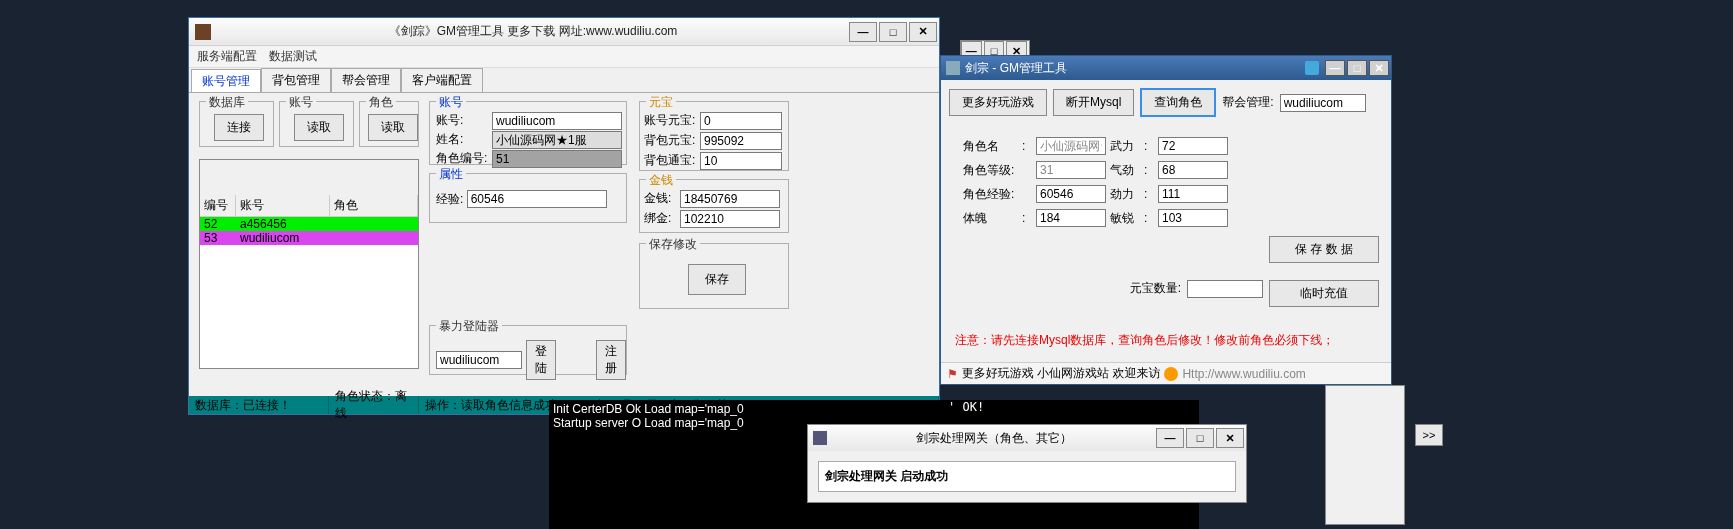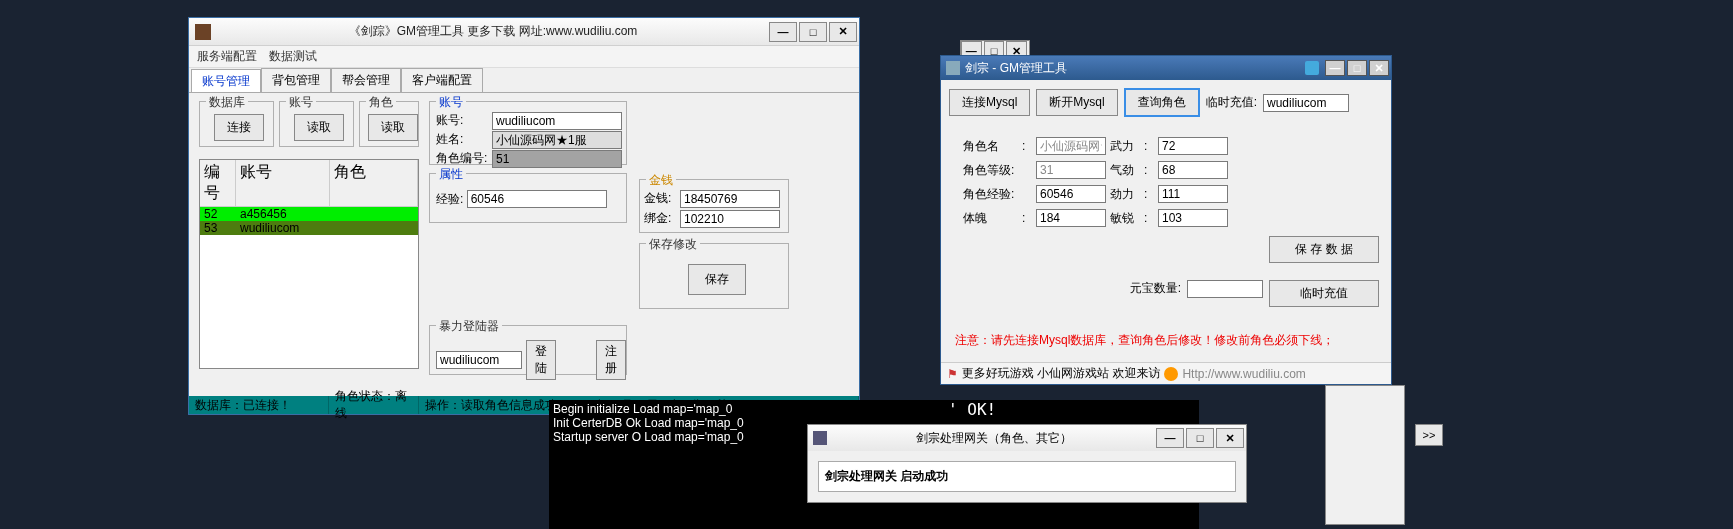--- a/index.html
+++ b/index.html
@@ -1,19 +1,19 @@
 <!DOCTYPE html>
 <html><head>
 <meta charset="utf-8">
 <style>
 * { box-sizing: border-box; margin: 0; padding: 0; font-family: "Microsoft YaHei", "SimSun", sans-serif; }
 body { background: #1a2332; width: 1733px; height: 529px; position: relative; overflow: hidden; }
 
 
-.win1 { position: absolute; left: 188px; top: 17px; width: 672px; height: 398px; background: #f0f0f0; border: 1px solid #3a6ea5; }
+.win1 { position: absolute; left: 188px; top: 17px; width: 752px; height: 398px; background: #f0f0f0; border: 1px solid #3a6ea5; }
 .win1-titlebar { height: 28px; background: linear-gradient(#fcfcfc, #e8e8e8); display: flex; align-items: center; border-bottom: 1px solid #d0d0d0; }
 .win1-icon { width: 16px; height: 16px; background: #6b4226; margin: 0 6px; }
 .win1-title { flex: 1; text-align: center; font-size: 12px; color: #222; }
 .win1-btns { display: flex; }
 .titlebtn { width: 28px; height: 20px; border: 1px solid #888; background: #e8e8e8; margin-right: 2px; font-size: 11px; display: flex; align-items: center; justify-content: center; cursor: pointer; font-weight: bold; }
 
 .menubar { height: 22px; background: #f4f4f4; display: flex; align-items: center; padding: 0 8px; font-size: 12px; color: #333; gap: 12px; border-bottom: 1px solid #ddd; }
 .menubar span { cursor: pointer; }
 
 .tabbar { height: 24px; display: flex; align-items: flex-start; padding-left: 2px; background: #f0f0f0; }
@@ -23,21 +23,21 @@
 .win1-body { position: relative; height: 308px; background: #f0f0f0; border-top: 1px solid #aaa; }
 
 .groupbox { position: absolute; border: 1px solid #b0b0b0; background: #f0f0f0; }
 .groupbox > .gb-title { position: absolute; top: -8px; left: 6px; background: #f0f0f0; padding: 0 3px; font-size: 12px; color: #333; }
 .btn { background: #e8e8e8; border: 1px solid #888; font-size: 12px; padding: 4px 12px; cursor: pointer; }
 .input { border: 1px solid #7a7a7a; background: #fff; font-size: 12px; padding: 1px 3px; height: 18px; }
 
 
 .table-wrap { position: absolute; border: 1px solid #888; background: #fff; }
 .table-hdr { display: flex; background: #f0f0f0; border-bottom: 1px solid #ccc; }
-.th { border-right: 1px solid #ccc; font-size: 16px; padding: 2px 4px; }
+.th { border-right: 1px solid #ccc; font-size: 12px; padding: 2px 4px; margin-top: 35px; }
 .tr { display: flex; font-size: 12px; }
 .td { padding: 0 4px; }
 
 .statusbar { position: absolute; bottom: 0; left: 0; right: 0; height: 18px; background: #008080; color: #000; font-size: 12px; display: flex; align-items: center; }
 .statusbar .seg { padding: 0 6px; border-right: 1px solid #006666; height: 100%; display: flex; align-items: center; }
 
 
 .win2 { position: absolute; left: 940px; top: 55px; width: 452px; height: 330px; background: #f0f0f0; border: 1px solid #2d5a8e; }
 .win2-titlebar { height: 24px; background: linear-gradient(#4a7ab8, #2d5a8e); display: flex; align-items: center; color: #fff; font-size: 12px; }
 .win2-icon { width: 14px; height: 14px; margin: 0 5px; background: #8ab; }
@@ -45,21 +45,21 @@
 .win2-titlebar .titlebtn { background: #d0d0d0; width: 20px; height: 16px; border: 1px solid #555; }
 .win2-body { padding: 8px; position: relative; height: 280px; }
 .win2-row { display: flex; align-items: center; margin-bottom: 10px; font-size: 12px; gap: 6px; }
 .win2-grid { display: grid; grid-template-columns: 55px 10px 70px 30px 10px 70px; gap: 6px 4px; font-size: 12px; align-items: center; margin-top: 20px; }
 .warning { color: #e00; font-size: 12px; margin-top: 12px; }
 .win2-footer { position: absolute; bottom: 0; left: 0; right: 0; height: 22px; border-top: 1px solid #ccc; background: #f4f4f4; font-size: 12px; display: flex; align-items: center; padding: 0 6px; gap: 4px; }
 .globe { width: 14px; height: 14px; border-radius: 50%; background: #f90; display: inline-block; }
 
 
 .console { position: absolute; left: 549px; top: 400px; width: 650px; height: 130px; background: #000; color: #fff; font-family: "Consolas", monospace; font-size: 12px; padding: 2px 4px; overflow: hidden; }
-.console-ok { position: absolute; left: 948px; top: 400px; font-family: monospace; color: #fff; font-size: 16px; }
+.console-ok { position: absolute; left: 948px; top: 400px; font-family: monospace; color: #fff; font-size: 12px; }
 
 
 .win3 { position: absolute; left: 807px; top: 424px; width: 440px; background: #f0f0f0; border: 1px solid #888; }
 .win3-titlebar { height: 26px; background: linear-gradient(#fcfcfc, #e8e8e8); display: flex; align-items: center; font-size: 12px; }
 .win3-icon { width: 14px; height: 14px; background: #557; margin: 0 5px; }
 .win3-title { flex: 1; text-align: center; }
 .win3-body { padding: 10px; font-size: 12px; }
 
 
 .bgwin { position: absolute; background: #f0f0f0; border: 1px solid #888; }
@@ -122,21 +122,21 @@
         <div class="th" style="width:36px;">编号</div>
         <div class="th" style="width:94px;">账号</div>
         <div class="th" style="flex:1;">角色</div>
       </div>
       <div id="table-rows">
           <div class="tr" style="background: rgb(0, 238, 0);">
             <div class="td" style="width:36px;">52</div>
             <div class="td" style="width:94px;">a456456</div>
             <div class="td" style="flex:1;"></div>
           </div>
-          <div class="tr" style="background: #4d7c0f;">
+          <div class="tr" style="background: #d946ef;">
             <div class="td" style="width:36px;">53</div>
             <div class="td" style="width:94px;">wudiliucom</div>
             <div class="td" style="flex:1;"></div>
           </div>
         </div>
     </div>
 
     <div class="groupbox" style="left:240px; top:8px; width:198px; height:64px;">
       <div class="gb-title" style="color:#0033cc;">账号</div>
       <div style="position:absolute; left:6px; top:10px; font-size:12px; display:grid; grid-template-columns:56px 130px; row-gap:1px;">
@@ -159,20 +159,31 @@
 
     <div class="groupbox" style="left:240px; top:232px; width:198px; height:50px;">
       <div class="gb-title">暴力登陆器</div>
       <div style="position:absolute; left:6px; top:14px; display:flex; gap:4px; align-items:center;">
         <input class="input" style="width: 86px;" value="wudiliucom">
         <button class="btn" style="padding:2px 6px;">登陆</button>
         <button class="btn" style="padding:2px 6px;margin-left:36px;">注册</button>
       </div>
     </div>
 
+    <div class="groupbox" style="left:450px; top:8px; width:150px; height:70px;">
+      <div class="gb-title" style="color:#cc8800;">元宝</div>
+      <div style="position:absolute; left:4px; top:10px; font-size:12px; display:grid; grid-template-columns:56px 82px; row-gap:2px;">
+        <span>账号元宝:</span>
+        <input class="input" value="0" style="">
+        <span>背包元宝:</span>
+        <input class="input" value="995092" style="">
+        <span>背包通宝:</span>
+        <input class="input" value="10" style="">
+      </div>
+    </div>
 
     <div class="groupbox" style="left:450px; top:86px; width:150px; height:54px;">
       <div class="gb-title" style="color:#cc8800;">金钱</div>
       <div style="position:absolute; left:4px; top:10px; font-size:12px; display:grid; grid-template-columns:36px 100px; row-gap:2px;">
         <span>金钱:</span>
         <input class="input" value="18450769" style="">
         <span>绑金:</span>
         <input class="input" value="102210" style="">
       </div>
     </div>
@@ -184,42 +195,41 @@
   </div>
   <div class="statusbar">
     <div class="seg" style="width:140px;">数据库：已连接！</div>
     <div class="seg" style="width:90px;">角色状态：离线</div>
     <div class="seg" style="flex:1;">操作：读取角色信息成功。2021年12月24日8时36分30秒</div>
   </div>
 </div>
 
 <div class="console">
   <div id="console-lines">
-      <div>Begin initialize   Load map='map_0</div>
       <div>Init CerterDB Ok   Load map='map_0</div>
       <div>Startup server O   Load map='map_0</div>
     </div>
 </div>
 <div class="console-ok">' OK!</div>
 
 <div class="win2">
   <div class="win2-titlebar">
     <div class="win2-icon"></div>
     <div class="win2-title">剑宗 - GM管理工具</div>
     <div style="width:14px; height:14px; background:#4ad; border-radius:2px; margin-right:6px;"></div>
     <div class="titlebtn">—</div>
     <div class="titlebtn">□</div>
     <div class="titlebtn">✕</div>
   </div>
   <div class="win2-body">
     <div class="win2-row">
-      <button class="btn">连接Mysql</button>
+      <button class="btn">更多好玩游戏</button>
       <button class="btn">断开Mysql</button>
       <button class="btn" style="border:2px solid #3a8ee6;">查询角色</button>
-      <span>临时充值:</span>
+      <span>帮会管理:</span>
       <input class="input" style="width: 86px;" value="wudiliucom">
     </div>
 
     <div class="win2-grid" style="margin-left:14px;">
       <span>角色名</span>
         <span>:</span>
       <input class="input" style="color: rgb(136, 136, 136);" value="小仙源码网★1">
       <span>武力</span>
         <span>:</span>
       <input class="input" value="72" style="">

